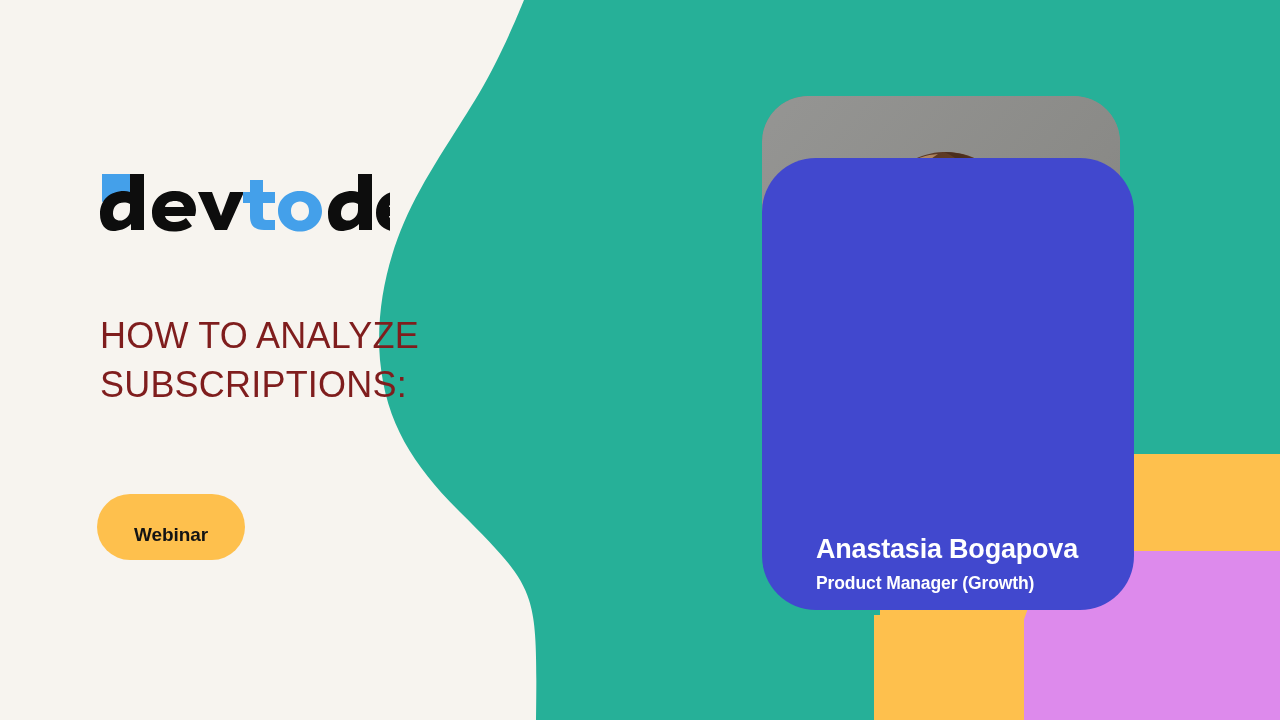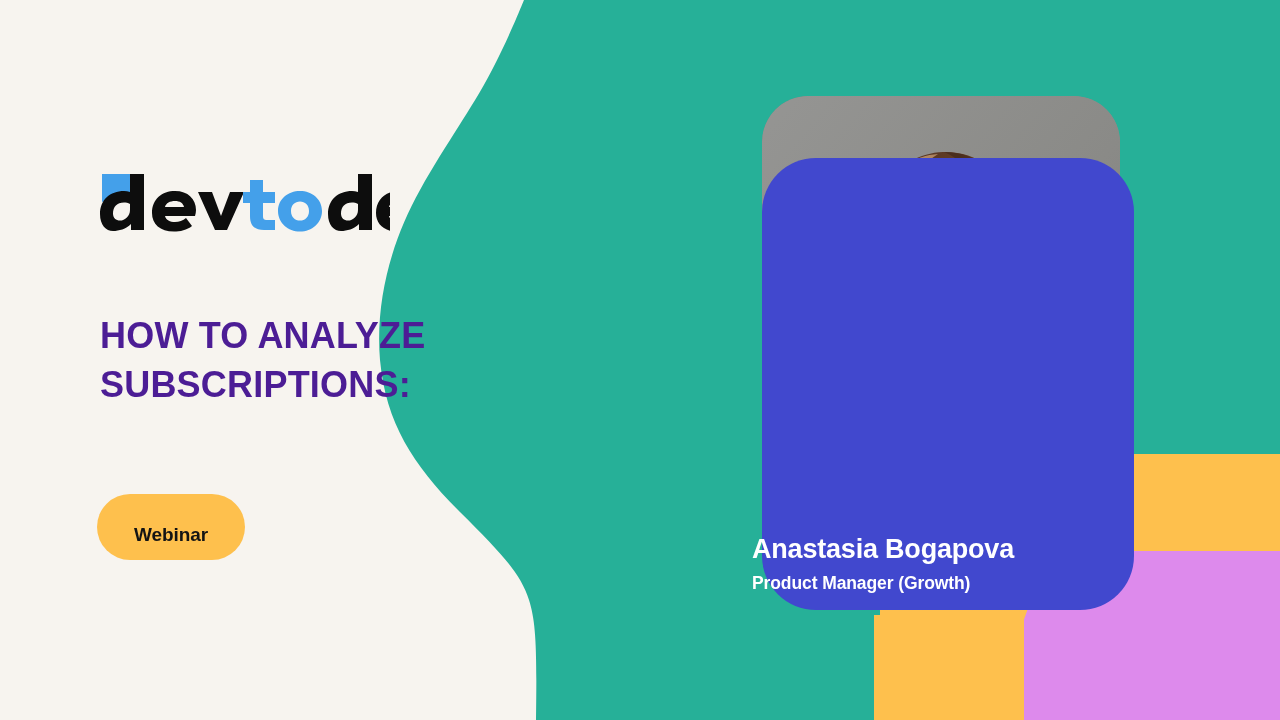--- a/index.html
+++ b/index.html
@@ -54,21 +54,21 @@
   #speaker-card {
     position: absolute;
     left: 762px; top: 158px;
     width: 372px; height: 452px;
     background: #4148CE;
     border-radius: 54px;
   }
 
   #speaker-text {
     position: absolute;
-    left: 752px;
+    left: 816px;
     top: 534px;
     width: 340px;
   }
 
   #speaker-name {
     color: #FFFFFF;
     font-size: 27px;
     font-weight: bold;
     letter-spacing: -0.2px;
     line-height: 1.15;
@@ -103,23 +103,23 @@
     width: 290px; height: 62px;
   }
   #logo svg { display: block; }
 
   
   #headline {
     position: absolute;
     left: 100px;
     top: 311px;
     width: 600px;
-    color: #4c1d95;
+    color: #7f1d1d;
     font-size: 36px;
-    font-weight: bold;
+    font-weight: normal;
     line-height: 49px;
     letter-spacing: 0.2px;
   }
   #headline .hl { display: block; white-space: nowrap; }
 
   
   #webinar-badge {
     position: absolute;
     left: 97px; top: 494px;
     width: 148px; height: 66px;

